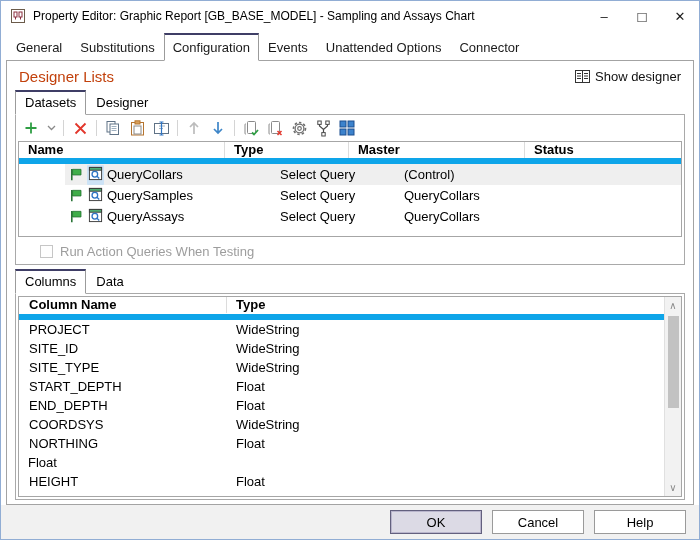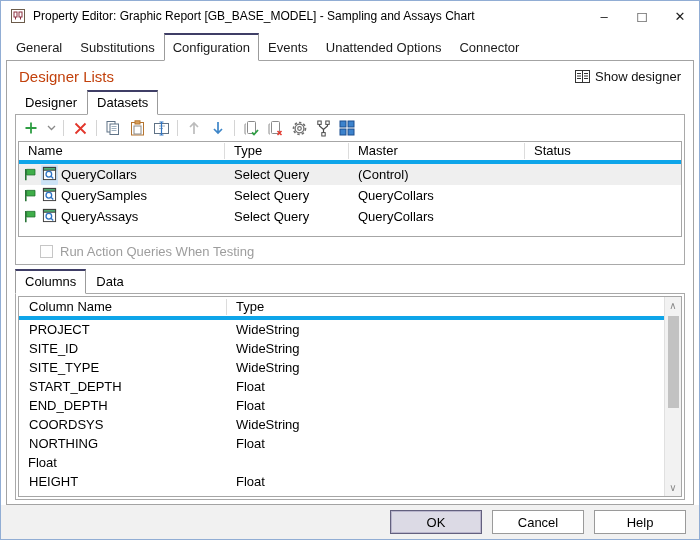--- a/index.html
+++ b/index.html
@@ -48,25 +48,25 @@
   .panel { border: 1px solid #a9a9a9; margin: 0 4px; background: #fff; }
 
   
   .toolbar { height: 26px; display: flex; align-items: center; padding: 0 5px; gap: 4px; }
   .tbtn { width: 20px; height: 20px; display: flex; align-items: center; justify-content: center; }
   .tbtn.narrow { width: 12px; }
   .tsep { width: 1px; height: 16px; background: #d4d4d4; margin: 0 2px; }
 
   
   .grid { margin: 0 2px 2px; border: 1px solid #a6a6a6; background: #fff; overflow: hidden; }
-  .grid-header { display: flex; height: 22px; align-items: center; border-bottom: 4px solid #0ea5e9; }
+  .grid-header { display: flex; height: 22px; align-items: flex-start; border-bottom: 6px solid #0ea5e9; font-weight: bold; }
   .gh-cell { font-size: 13px; color: #000; padding-left: 9px; height: 16px; line-height: 16px;
              border-right: 1px solid #dcdcdc; }
   .gh-cell:last-child { border-right: none; }
-  .g-row { display: flex; height: 21px; align-items: center; }
+  .g-row { display: flex; height: 21px; align-items: center; margin-left: 46px; }
   .g-row.selected { background: #efefef; }
   .g-cell { padding-left: 9px; font-size: 13px; white-space: nowrap; overflow: hidden; }
   .name-cell { display: flex; align-items: center; gap: 3px; padding-left: 4px; }
   .name-cell .qicon { padding: 1px; border-radius: 1px; }
   .name-cell .qicon.hl { background: #cde3f6; }
   .c-name { width: 206px; flex: 0 0 206px; }
   .c-type { width: 124px; flex: 0 0 124px; }
   .c-master { width: 176px; flex: 0 0 176px; }
   .c-status { flex: 1; }
   .grid-filler { height: 9px; }
@@ -138,22 +138,22 @@
         <svg width="15" height="13" viewBox="0 0 15 13">
           <rect x="0.5" y="0.5" width="14" height="12" fill="#fff" stroke="#333"></rect>
           <path d="M7.5 0.5v12" stroke="#333"></path>
           <path d="M2 3.5h4M2 6h4M2 8.5h4M9 3.5h4M9 6h4M9 8.5h4" stroke="#333"></path>
         </svg>
         <span>Show designer</span>
       </span>
     </div>
 
     <div class="subtabs">
+      <span class="subtab selected">Datasets</span>
       <span class="subtab">Designer</span>
-      <span class="subtab selected">Datasets</span>
     </div>
 
     <div class="panel">
 
       <div class="toolbar">
         <span class="tbtn">
           <svg width="16" height="16" viewBox="0 0 16 16">
               <path d="M8 2.5v11M2.5 8h11" stroke="#2f9e44" stroke-width="1.8"></path>
             </svg>
         </span>

